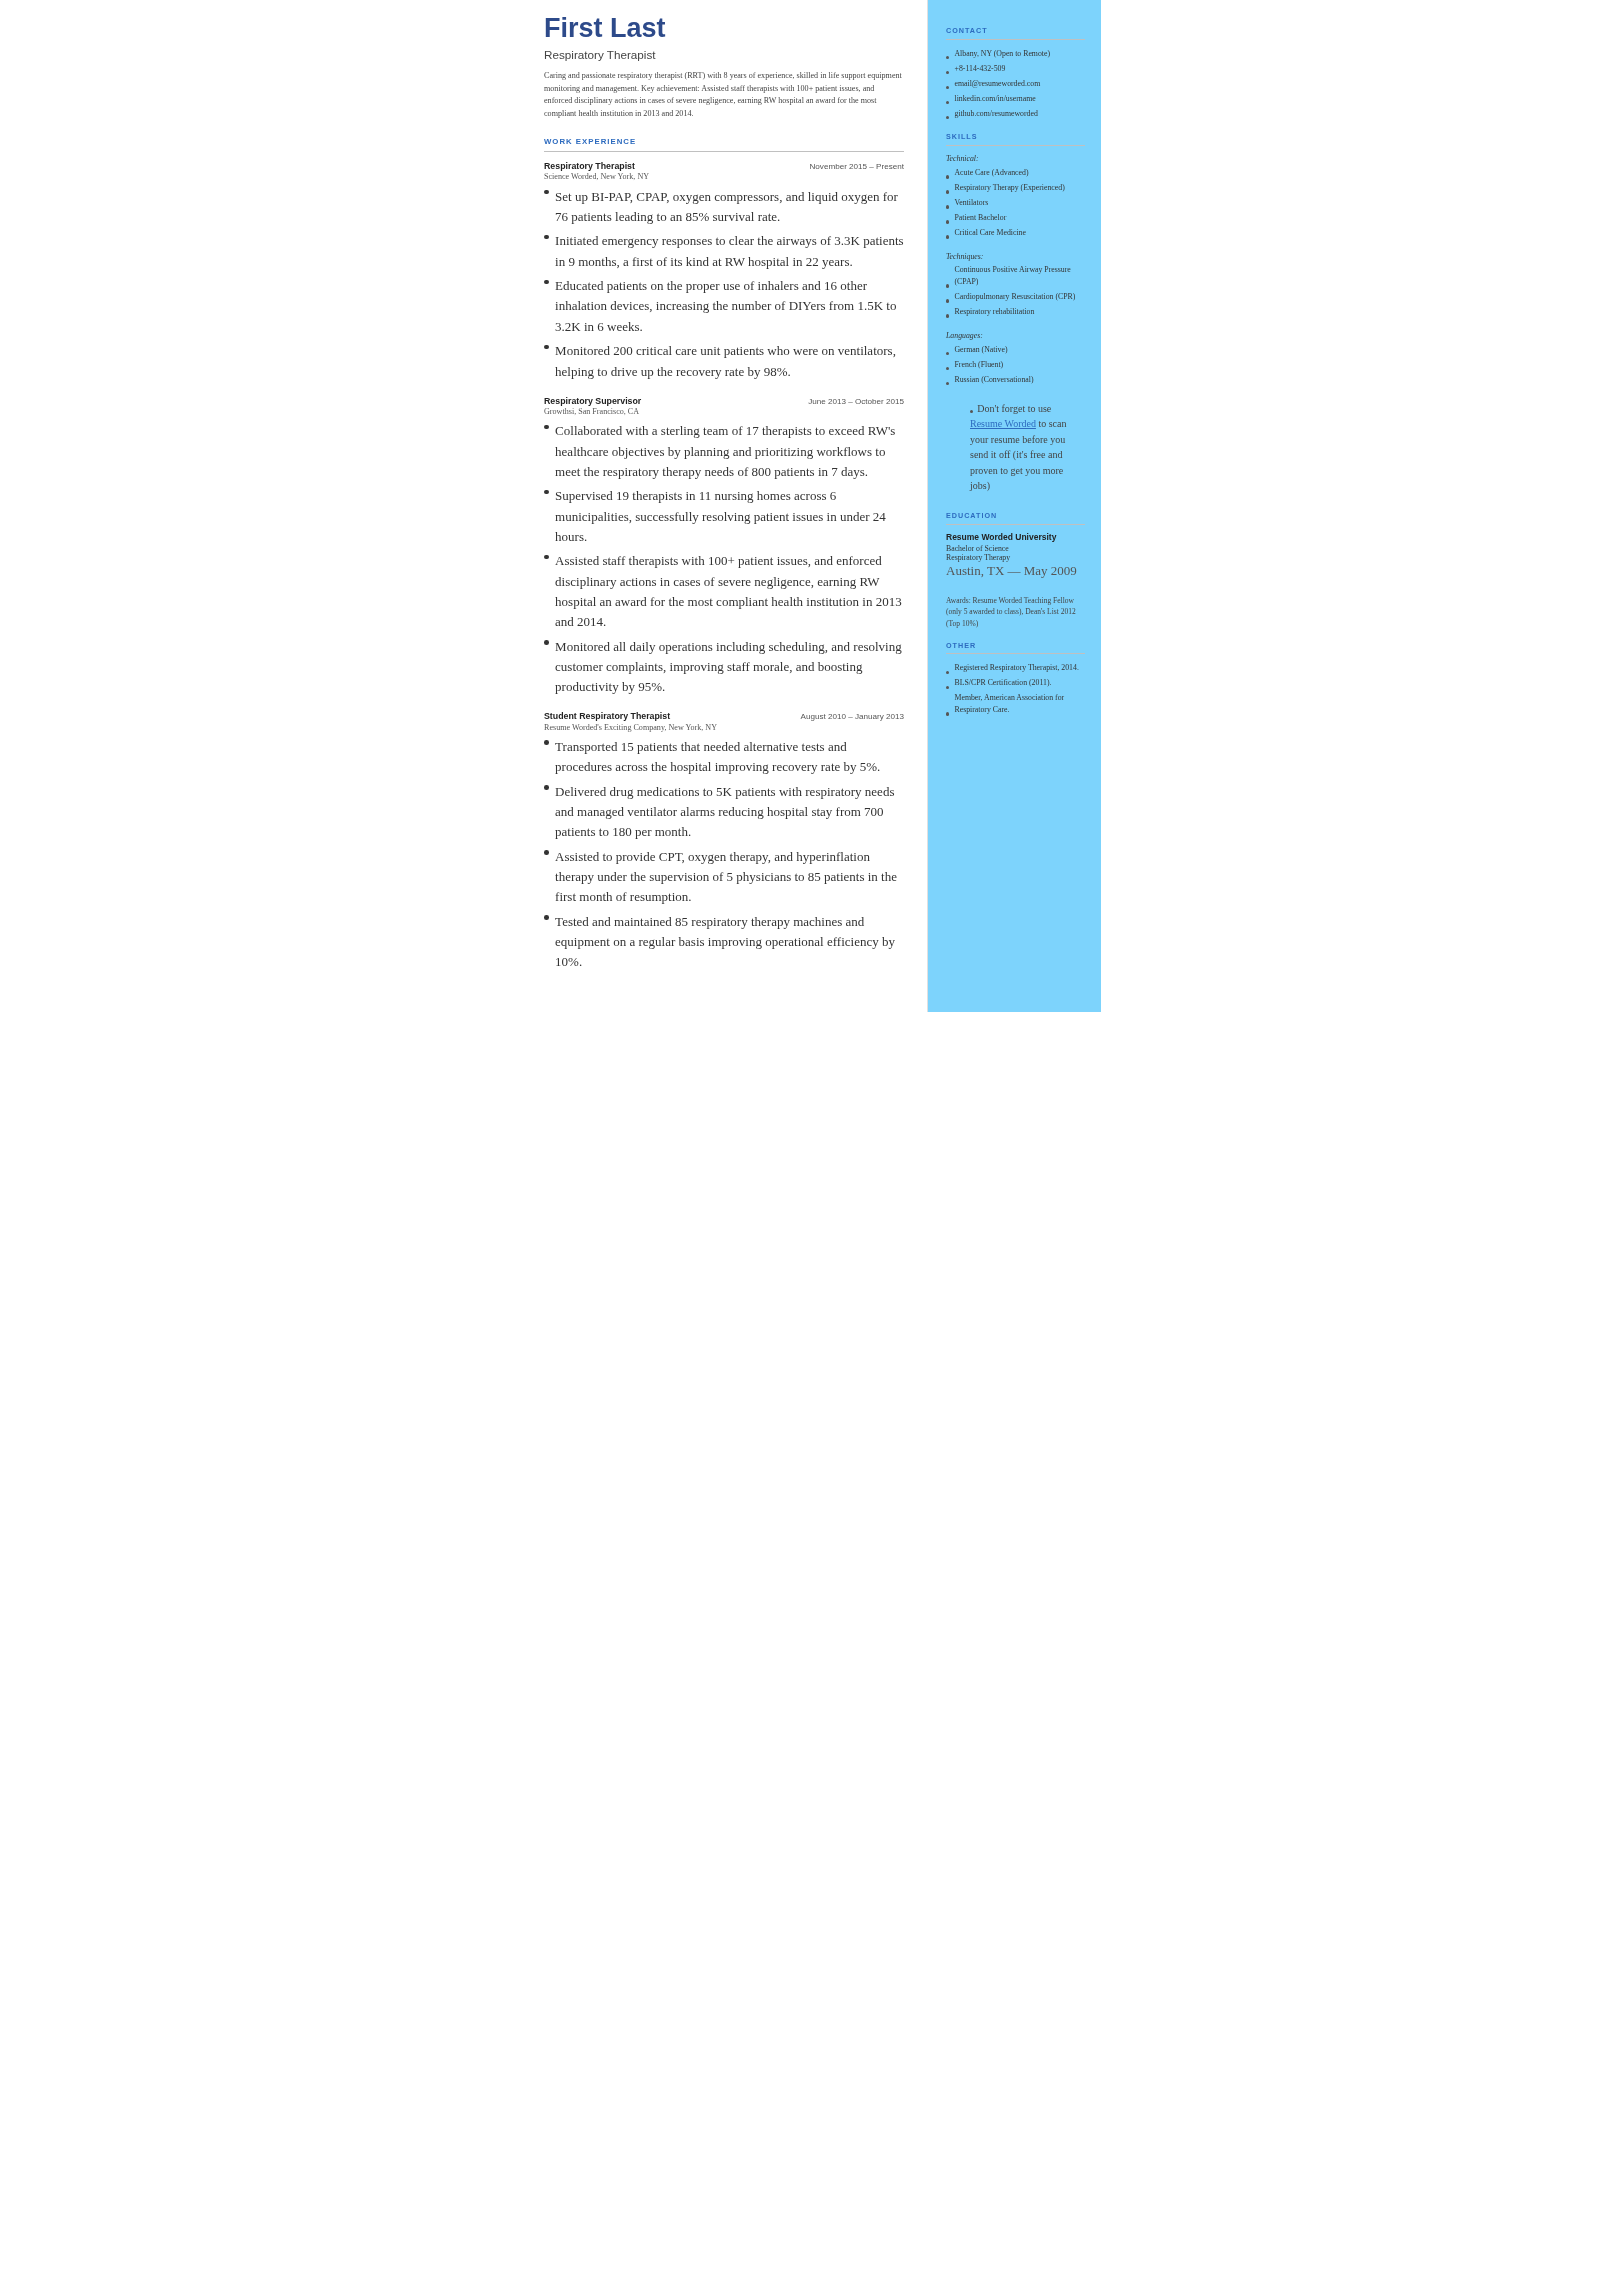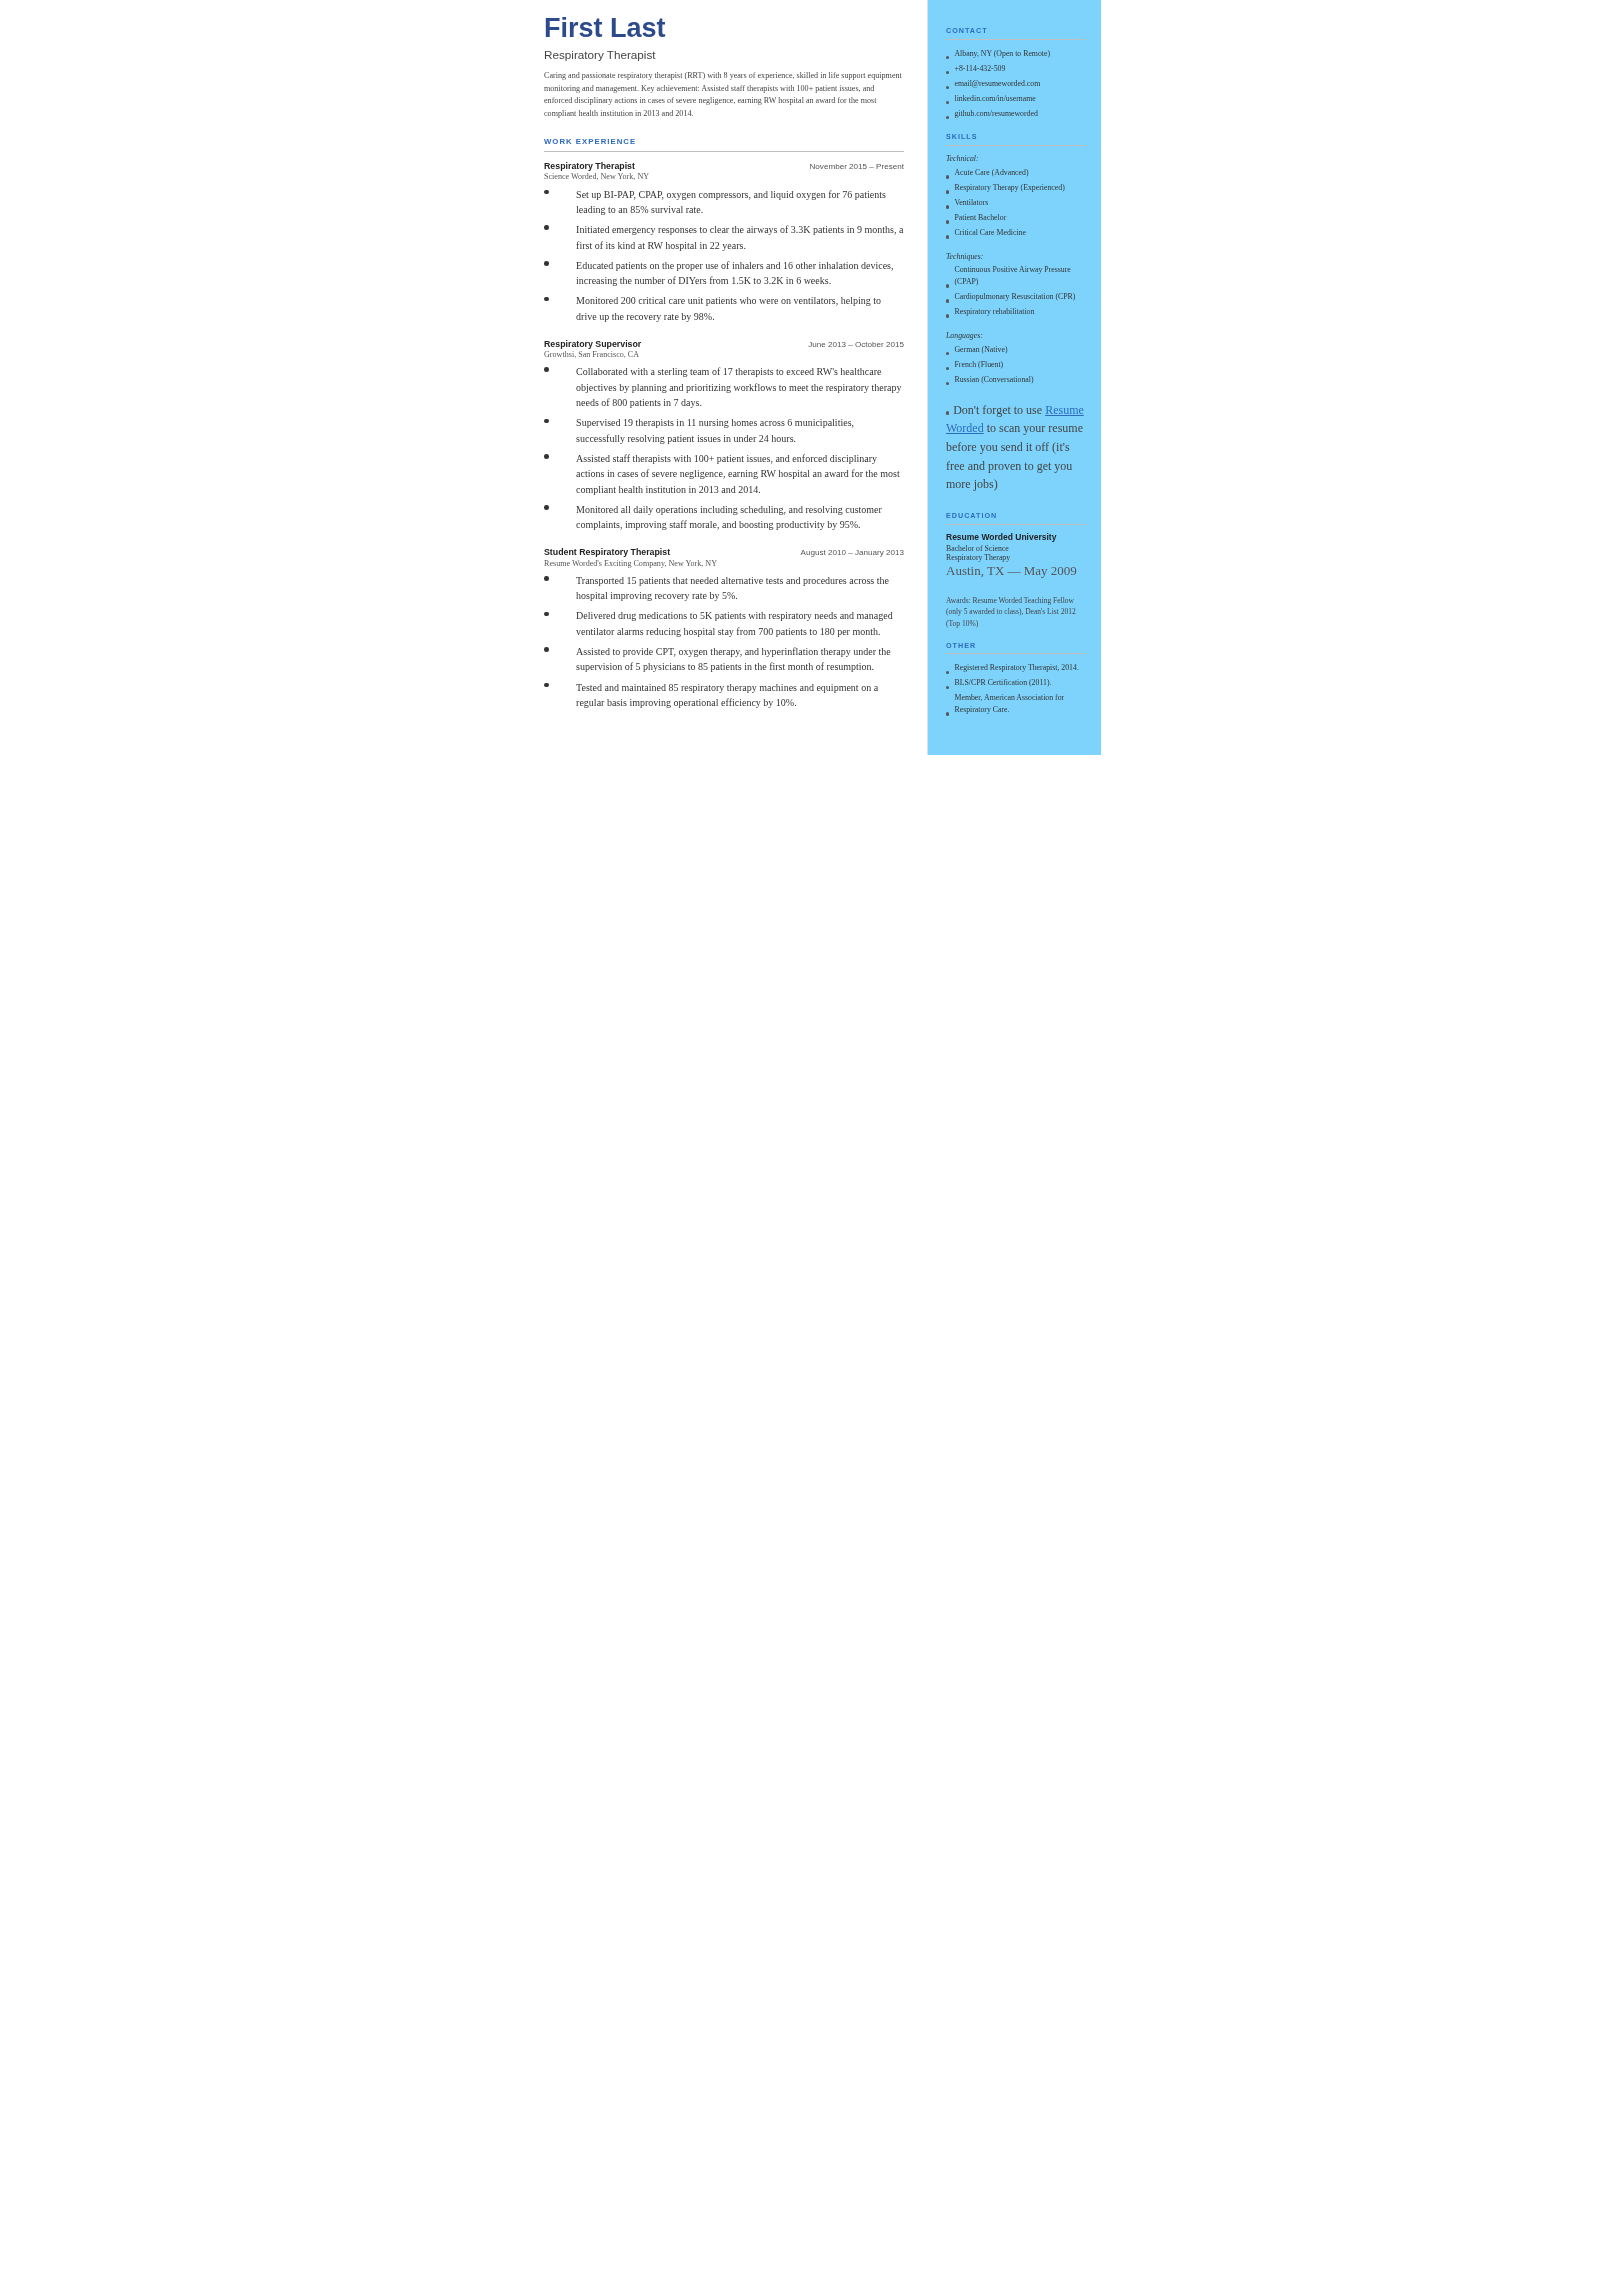--- a/index.html
+++ b/index.html
@@ -85,24 +85,23 @@
       margin-bottom: 5.2px;
     }
     .job-bullets {
       list-style: none;
       padding-left: 0;
     }
     .job-bullets li {
       display: flex;
       align-items: flex-start;
       margin-bottom: 4.6px;
-      font-size: 10px;
+      font-size: 13px;
       line-height: 1.55;
       color: #333;
-      gap: 21px;
     }
     .bullet-dot {
       display: inline-block;
       width: 4.6px;
       height: 4.6px;
       border-radius: 50%;
       background: #333;
       flex-shrink: 0;
       margin-top: 3.3px;
       margin-right: 6.5px;
@@ -155,25 +154,26 @@
       font-style: italic;
       font-size: 7.8px;
       color: #333;
       margin-bottom: 3.9px;
       font-family: Georgia, serif;
     }
     .skills-block {
       margin-bottom: 10.4px;
     }
     .promo-box {
-      font-size: 12px;
+      font-size: 10px;
       color: #444;
       line-height: 1.55;
       margin-bottom: 14.3px;
       padding: 2.6px 0;
+      margin-left: 24px;
     }
     .promo-link {
       color: #2d6bbf;
       text-decoration: underline;
     }
     .edu-name {
       font-size: 8.5px;
       font-weight: 700;
       color: #222;
       font-family: Liberation Sans, sans-serif;

